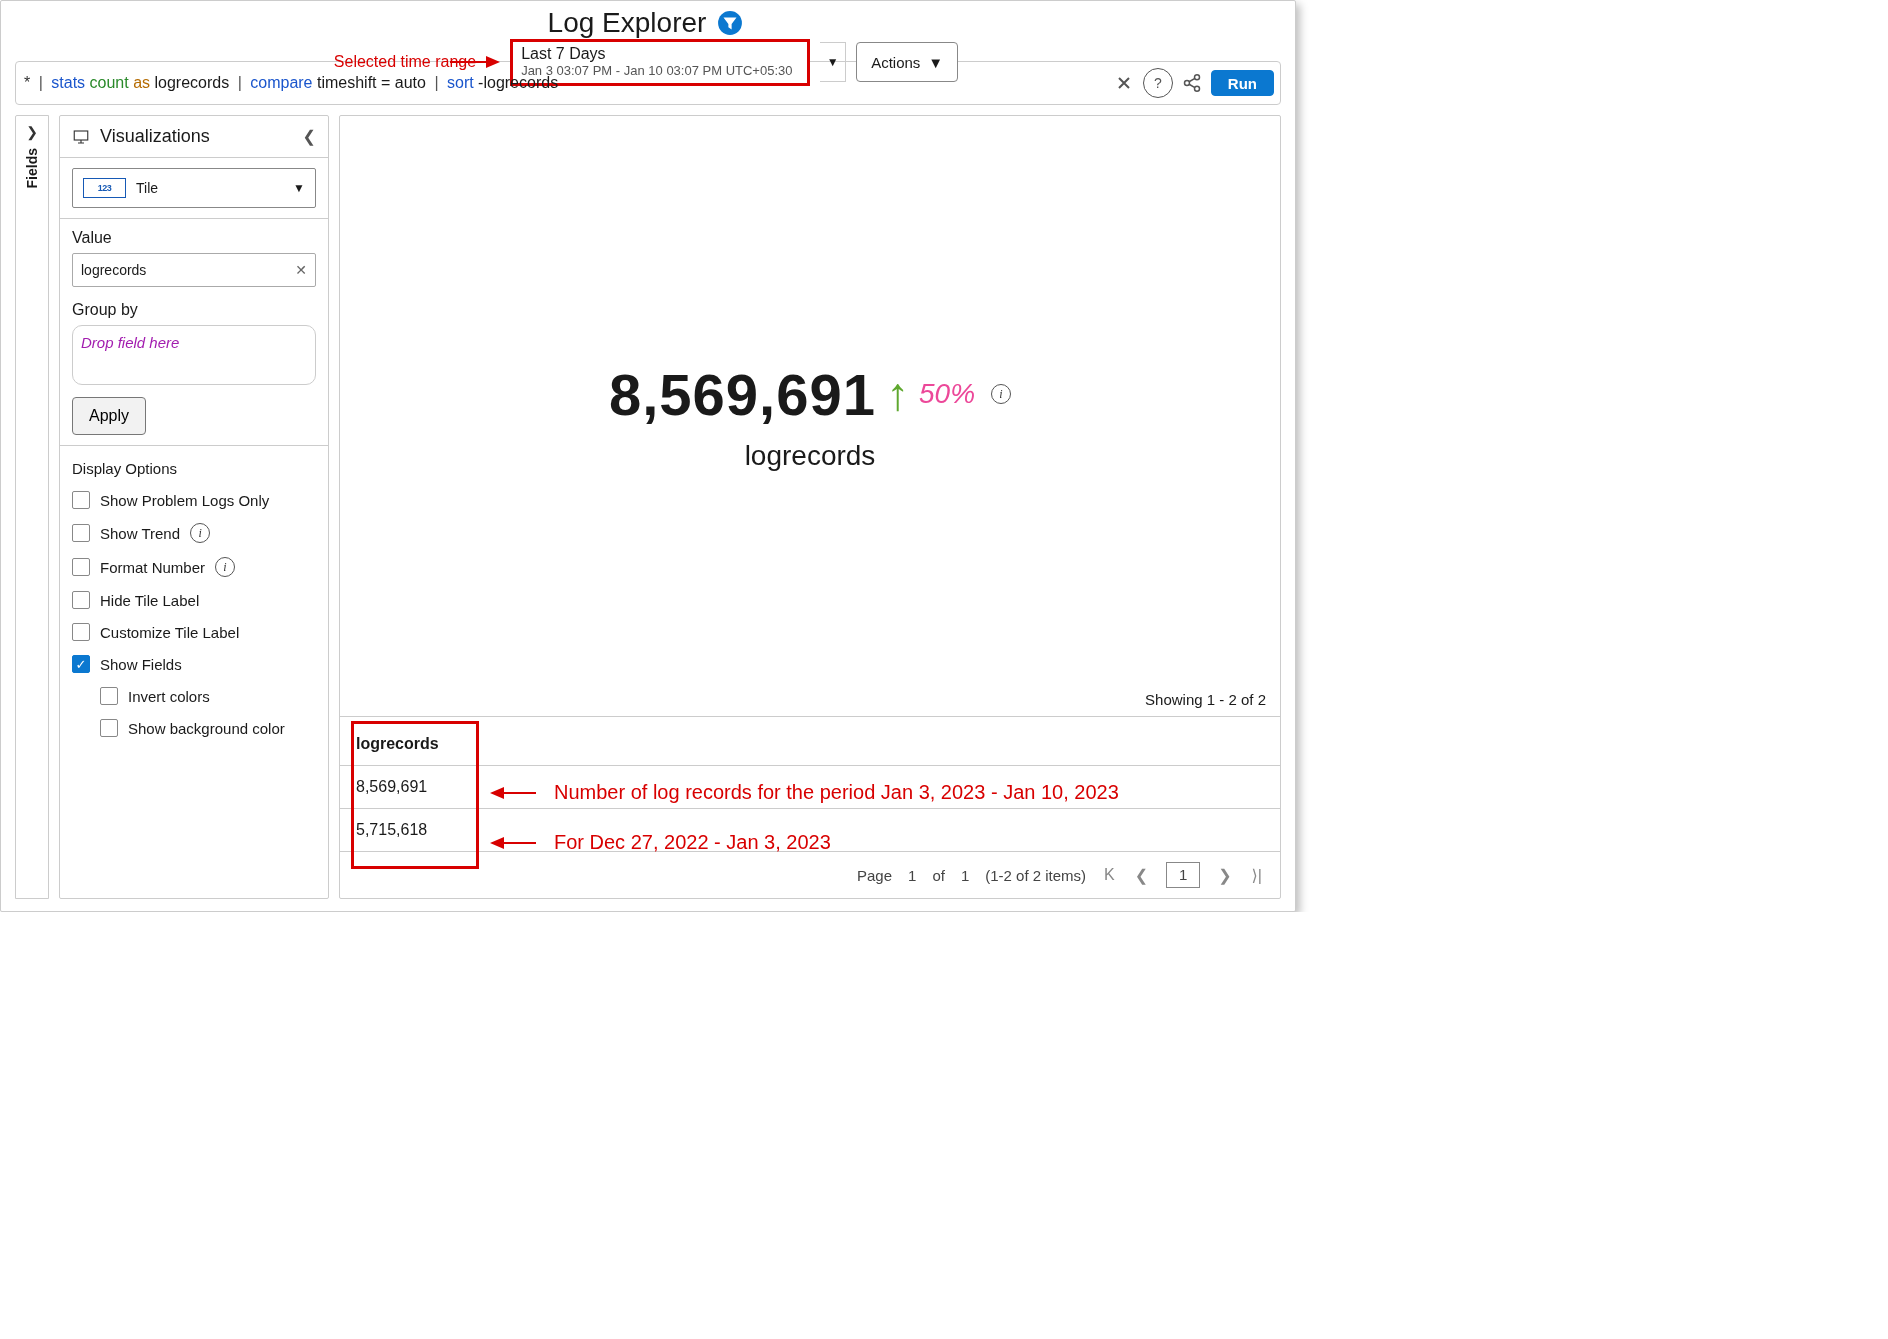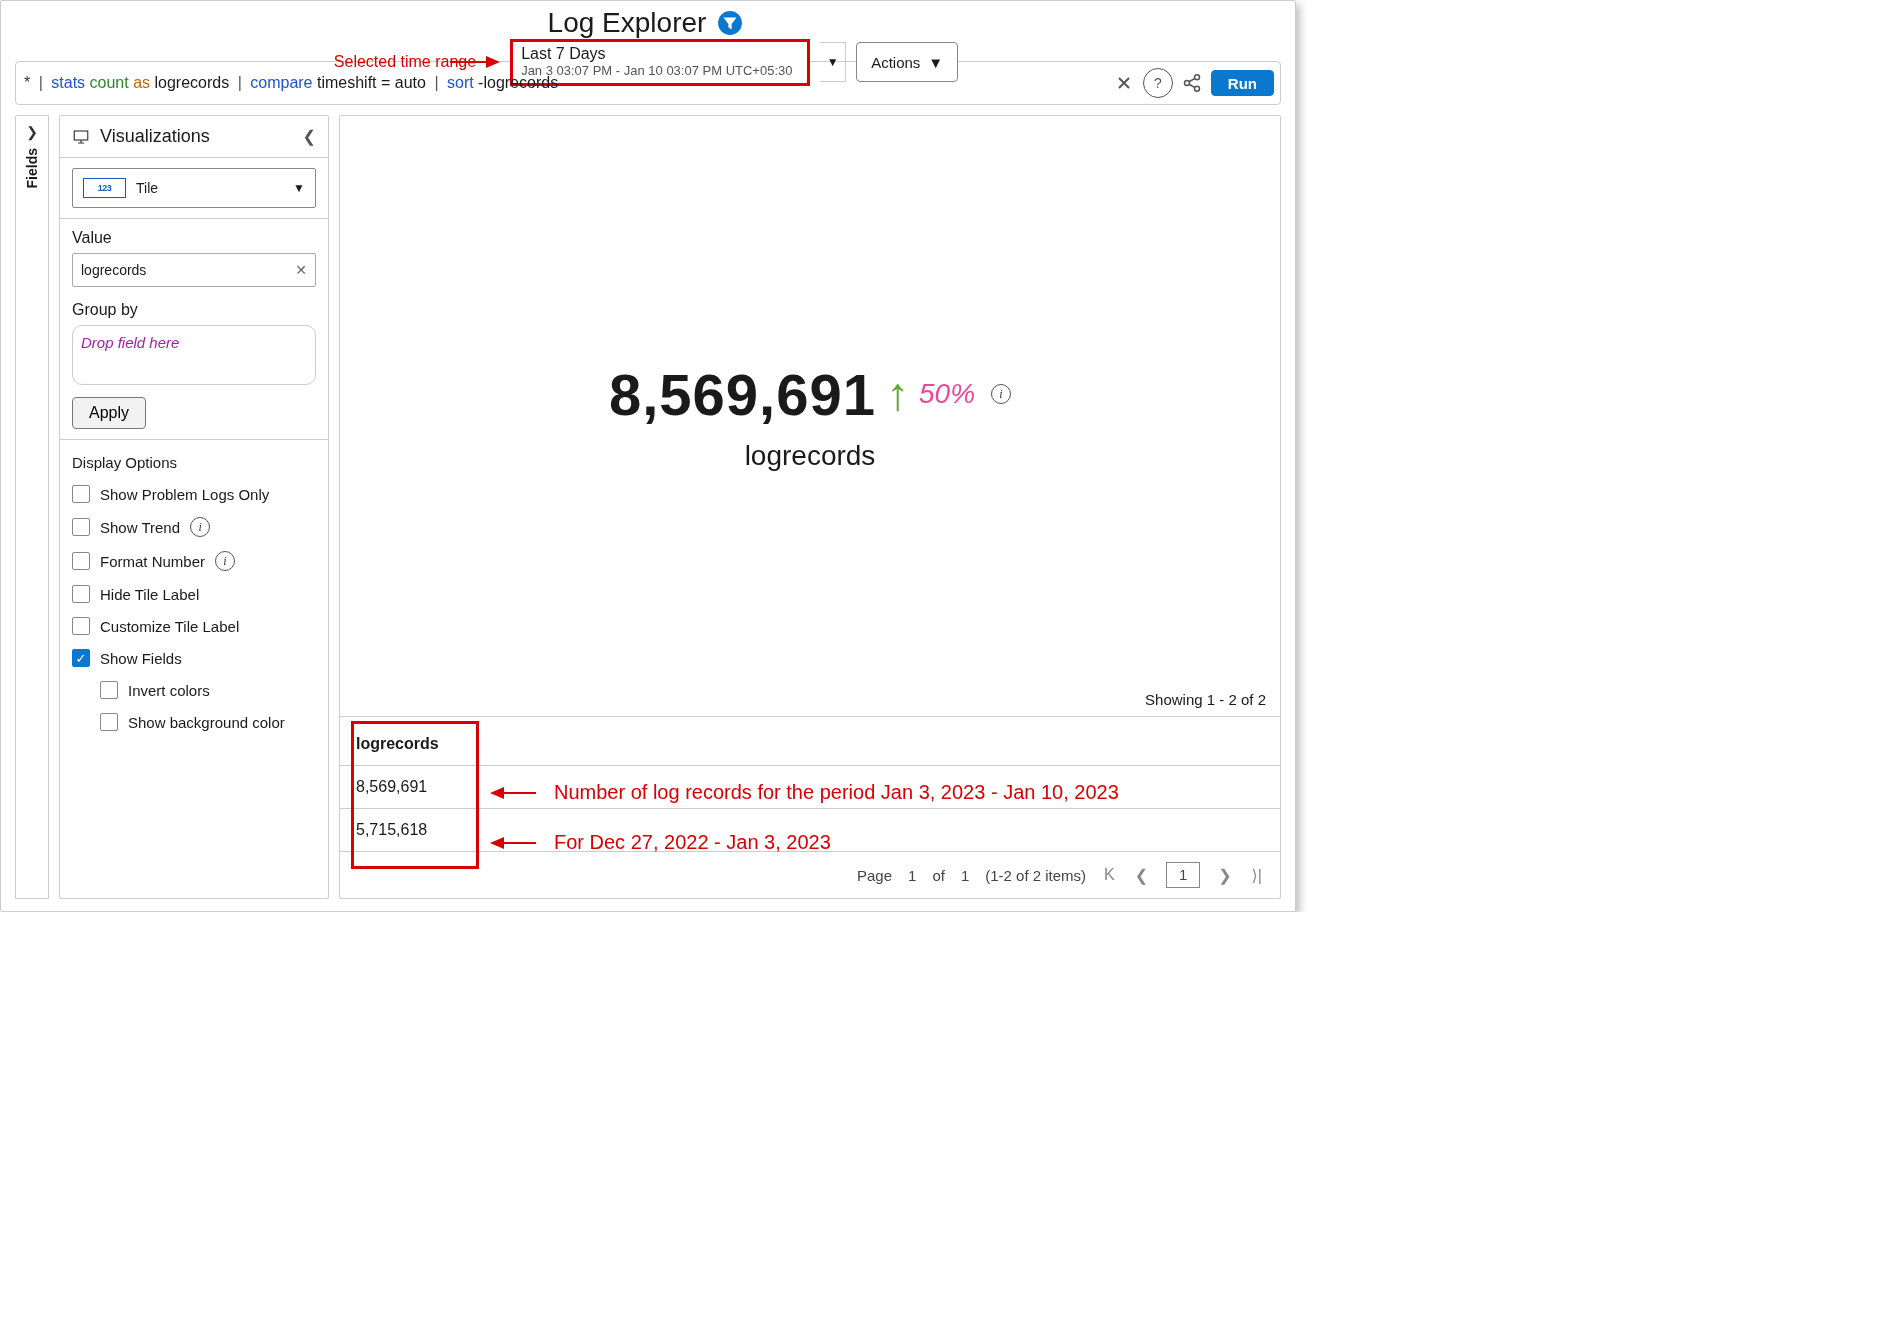--- a/index.html
+++ b/index.html
@@ -100,21 +100,21 @@
   .pill{
     border:1px solid #aaa;border-radius:2px;height:34px;display:flex;align-items:center;
     padding:0 8px;gap:8px;background:#fff;
   }
   .pill .x{margin-left:auto;color:#666;cursor:pointer;font-size:14px;}
   .dropzone{
     border:1px solid #ccc;border-radius:10px;height:60px;padding:8px;color:#a21caf;
     font-style:italic;font-size:15px;
   }
   .apply-btn{
-    border:1px solid #777;background:#f2f2f2;border-radius:4px;height:32px;
+    border:1px solid #777;background:#f2f2f2;border-radius:4px;height:38px;
     padding:0 16px;font-size:16px;cursor:pointer;margin-top:12px;
   }
   .opts-title{font-size:15px;margin:4px 0 10px 0;}
   .check-row{display:flex;align-items:center;gap:10px;margin:14px 0;font-size:15px;}
   .check-row.indent{margin-left:28px;}
   .chk{
     width:18px;height:18px;border:1.5px solid #888;border-radius:2px;flex-shrink:0;
     display:flex;align-items:center;justify-content:center;background:#fff;cursor:pointer;
   }
   .chk.checked{background:#0b78d0;border-color:#0b78d0;color:#fff;font-size:13px;}

